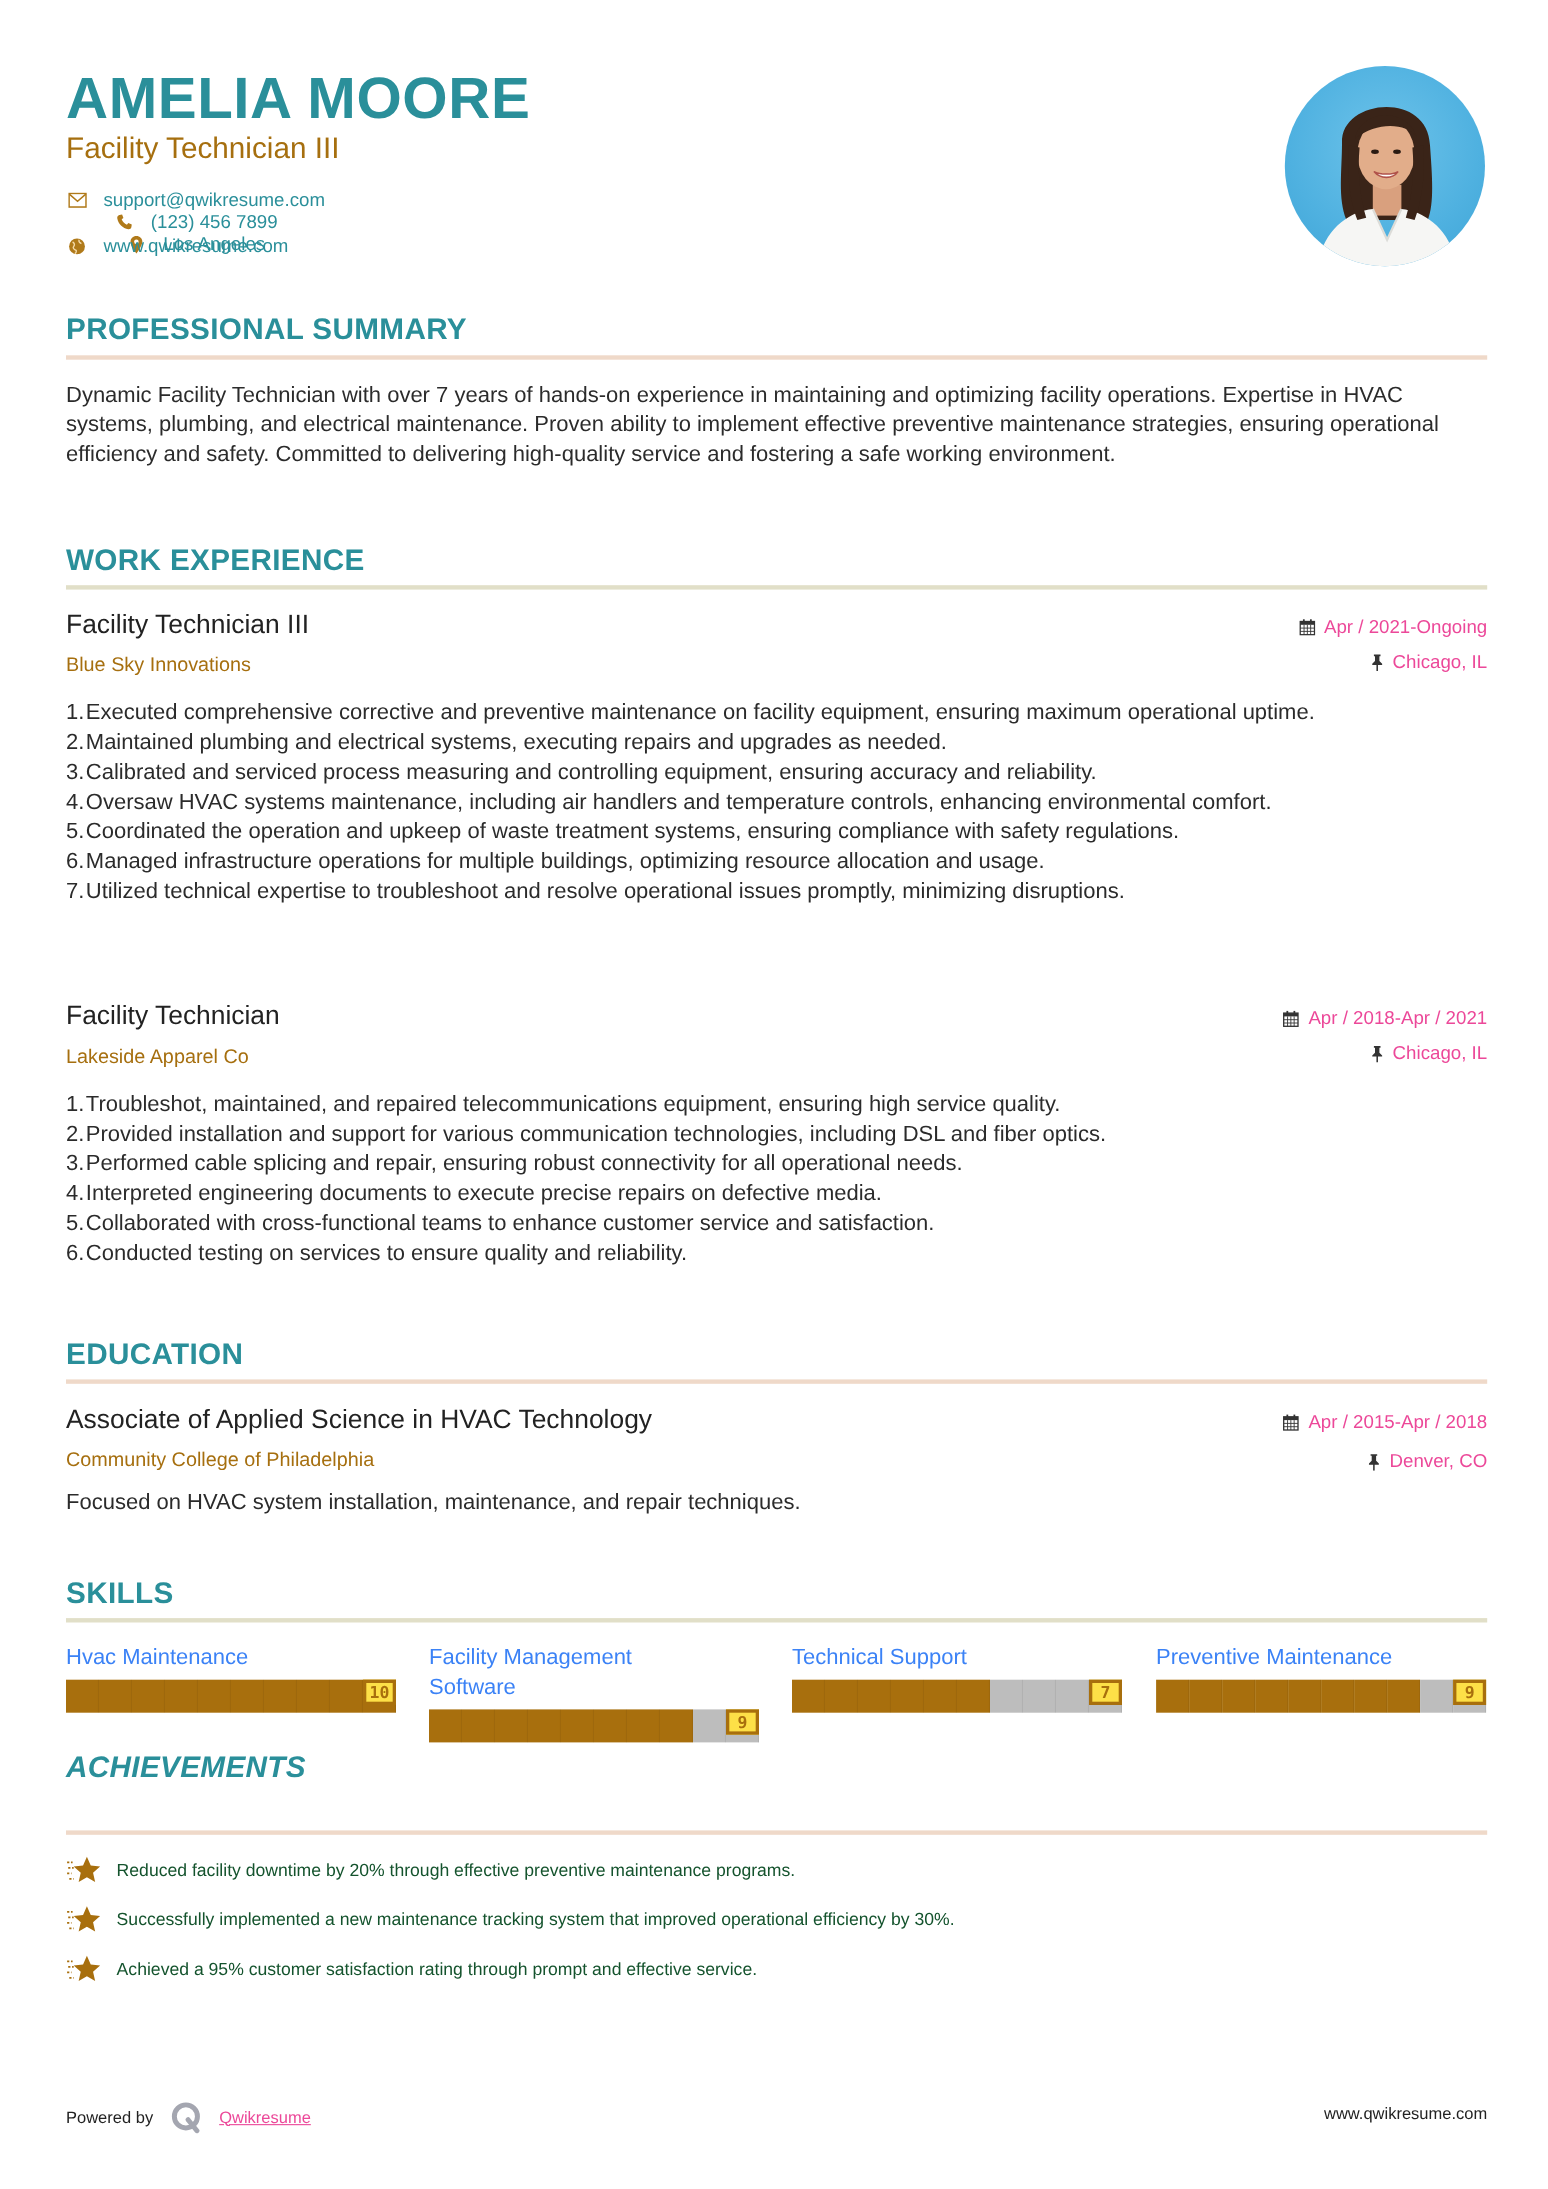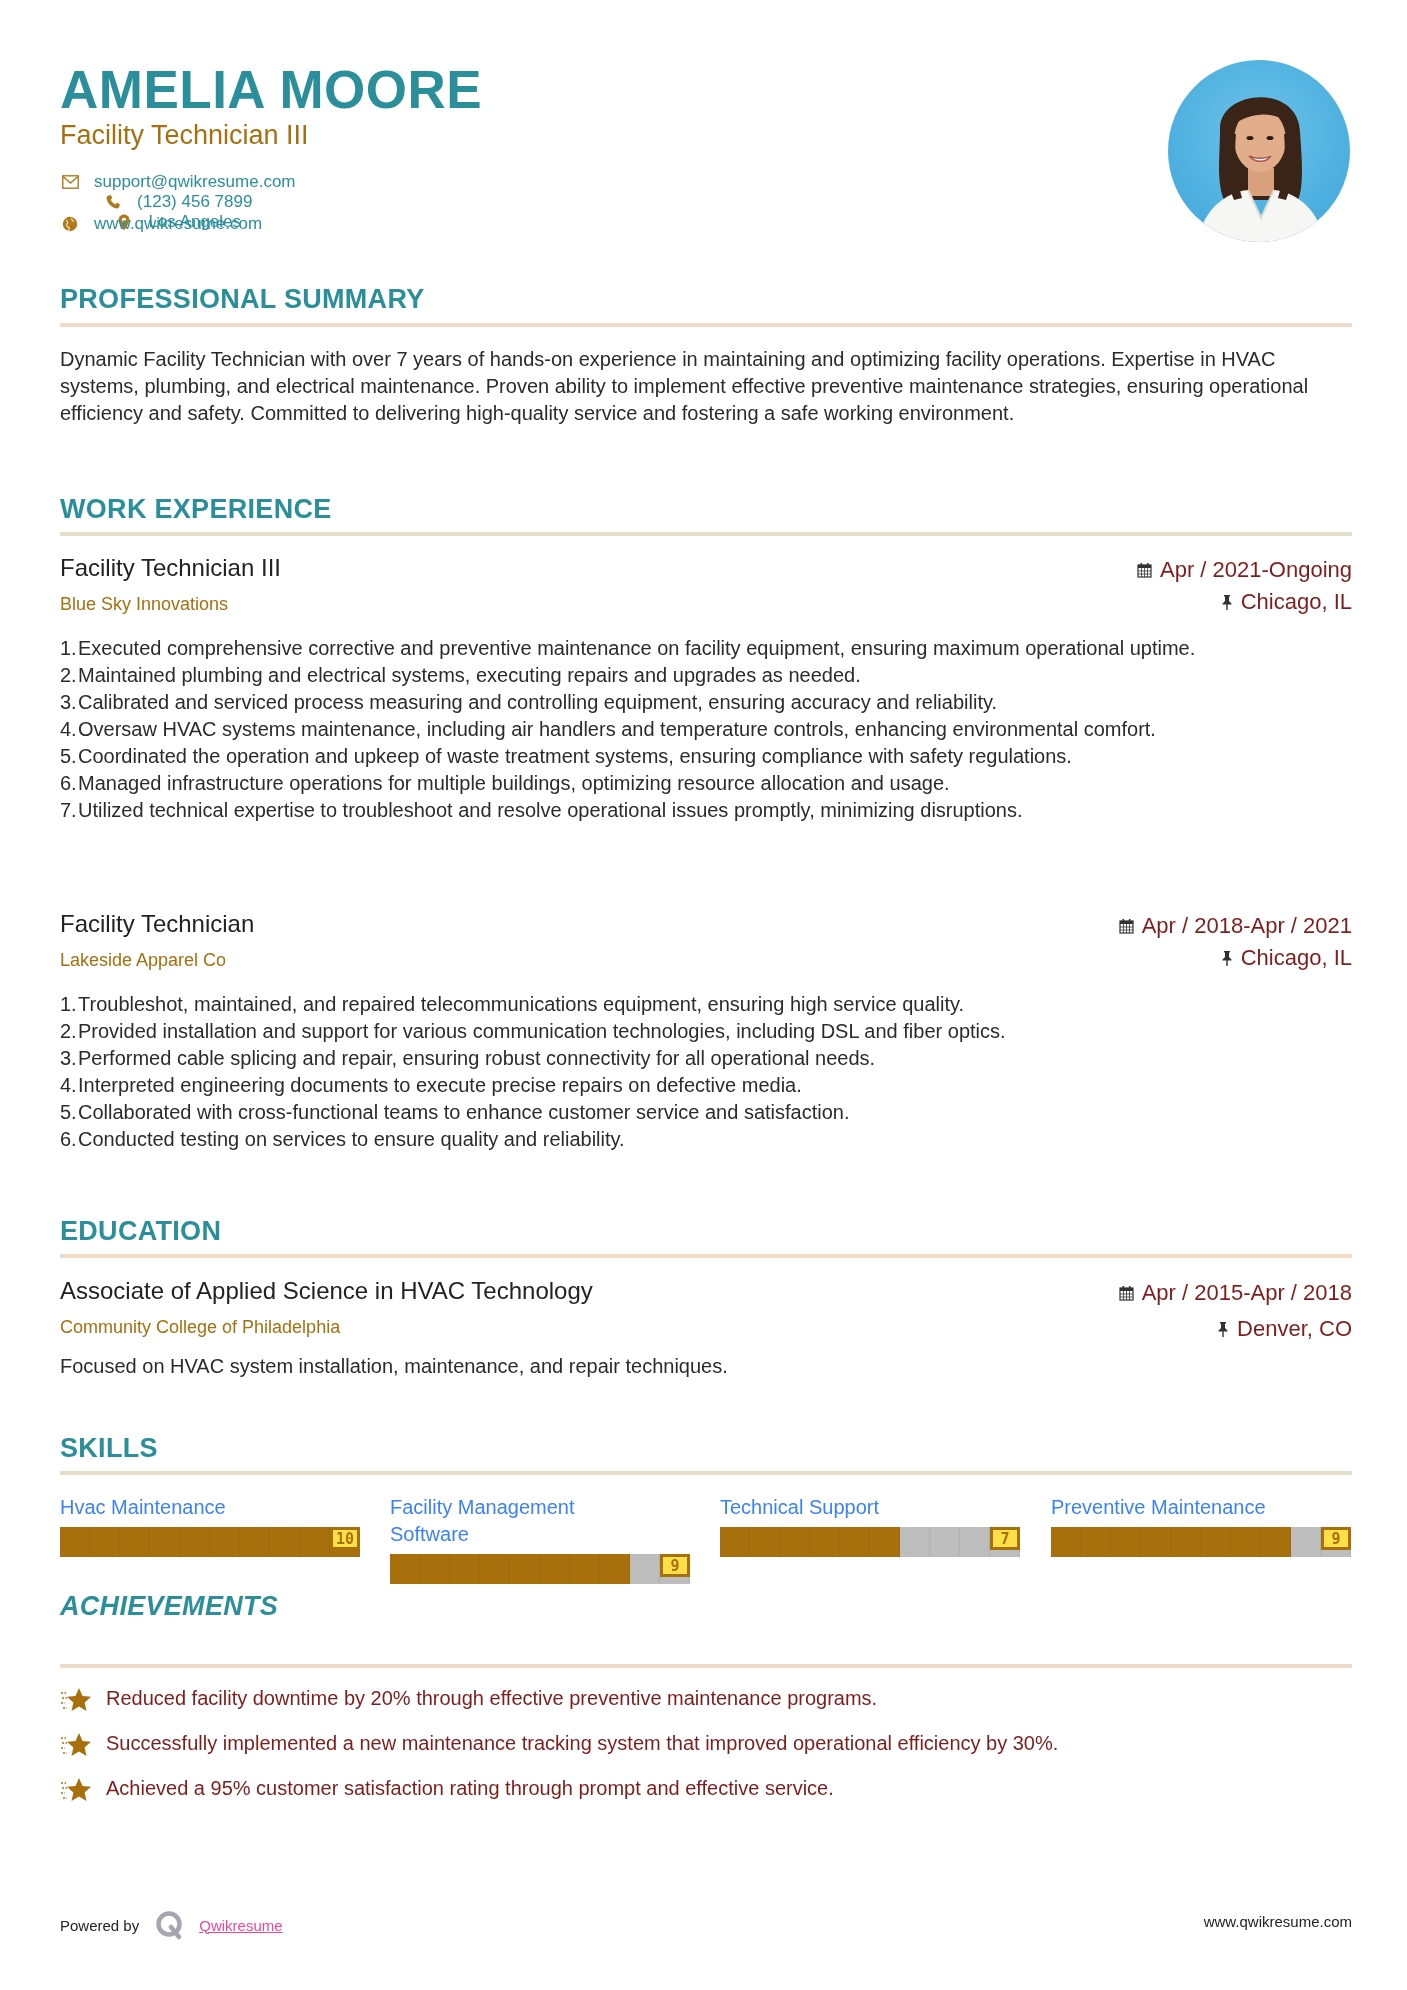--- a/index.html
+++ b/index.html
@@ -19,36 +19,36 @@
 
   .section-title { position: absolute; left: 60px; font-size: 27px; font-weight: 700; color: #2a8f9a; line-height: 32px; letter-spacing: 0.3px; }
   .divider { position: absolute; left: 60px; width: 1292px; height: 4px; }
   .div-peach { background: #efd9c9; }
   .div-green { background: #e1dfc8; }
 
   .para { position: absolute; left: 60px; width: 1292px; font-size: 20px; line-height: 27px; color: #2b2b2b; }
 
   .job-title { position: absolute; left: 60px; font-size: 24px; color: #222; line-height: 30px; }
   .company { position: absolute; left: 60px; font-size: 18px; color: #a66f0f; line-height: 28px; }
-  .meta { position: absolute; right: 55px; font-size: 22px; color: #7f1d1d; line-height: 22px; display: flex; align-items: center; padding-left: 36px; }
+  .meta { position: absolute; right: 55px; font-size: 17px; color: #ec4899; line-height: 22px; display: flex; align-items: center; padding-left: 36px; }
   .meta .m-icon { margin-right: 8px; display: inline-flex; align-items: center; }
 
   ol.bullets { position: absolute; left: 60px; width: 1292px; list-style: none; font-size: 20px; line-height: 27px; color: #2b2b2b; }
   ol.bullets li { position: relative; padding-left: 18px; }
   ol.bullets li .num { position: absolute; left: 0; top: 0; }
 
   .skill { position: absolute; width: 300px; }
   .skill .label { font-size: 20px; line-height: 27px; color: #3b82f6; }
   .bar { position: relative; width: 300px; height: 30px; display: flex; margin-top: 6px; }
   .seg { flex: 1; height: 100%; border-right: 1px solid rgba(0,0,0,0.06); }
   .seg.on { background: #a86f0d; }
   .seg.off { background: #bdbdbd; }
   .score { position: absolute; right: 0; top: 0; width: 30px; height: 23px; background: #fde047; border: 3px solid #a86f0d; color: #a86f0d; font-size: 15px; font-weight: 700; display: flex; align-items: center; justify-content: center; font-family: "DejaVu Sans Mono", monospace; }
 
-  .ach { position: absolute; left: 60px; display: flex; font-size: 20px; line-height: 27px; color: #7f1d1d; }
+  .ach { position: absolute; left: 60px; display: flex; align-items: center; font-size: 16px; line-height: 27px; color: #14532d; }
   .ach .a-icon { width: 32px; height: 30px; margin-right: 14px; display: inline-flex; align-items: center; }
 
   .footer-left { position: absolute; left: 60px; top: 1910px; display: flex; align-items: center; font-size: 15px; color: #222; }
   .footer-left .q-logo { margin: 0 14px 0 16px; display: inline-flex; }
   .footer-left .link { text-decoration: underline; color: #ec4899; }
   .footer-right { position: absolute; right: 55px; top: 1913px; font-size: 15px; color: #222; }
 </style>
 </head>
 <body>
 

